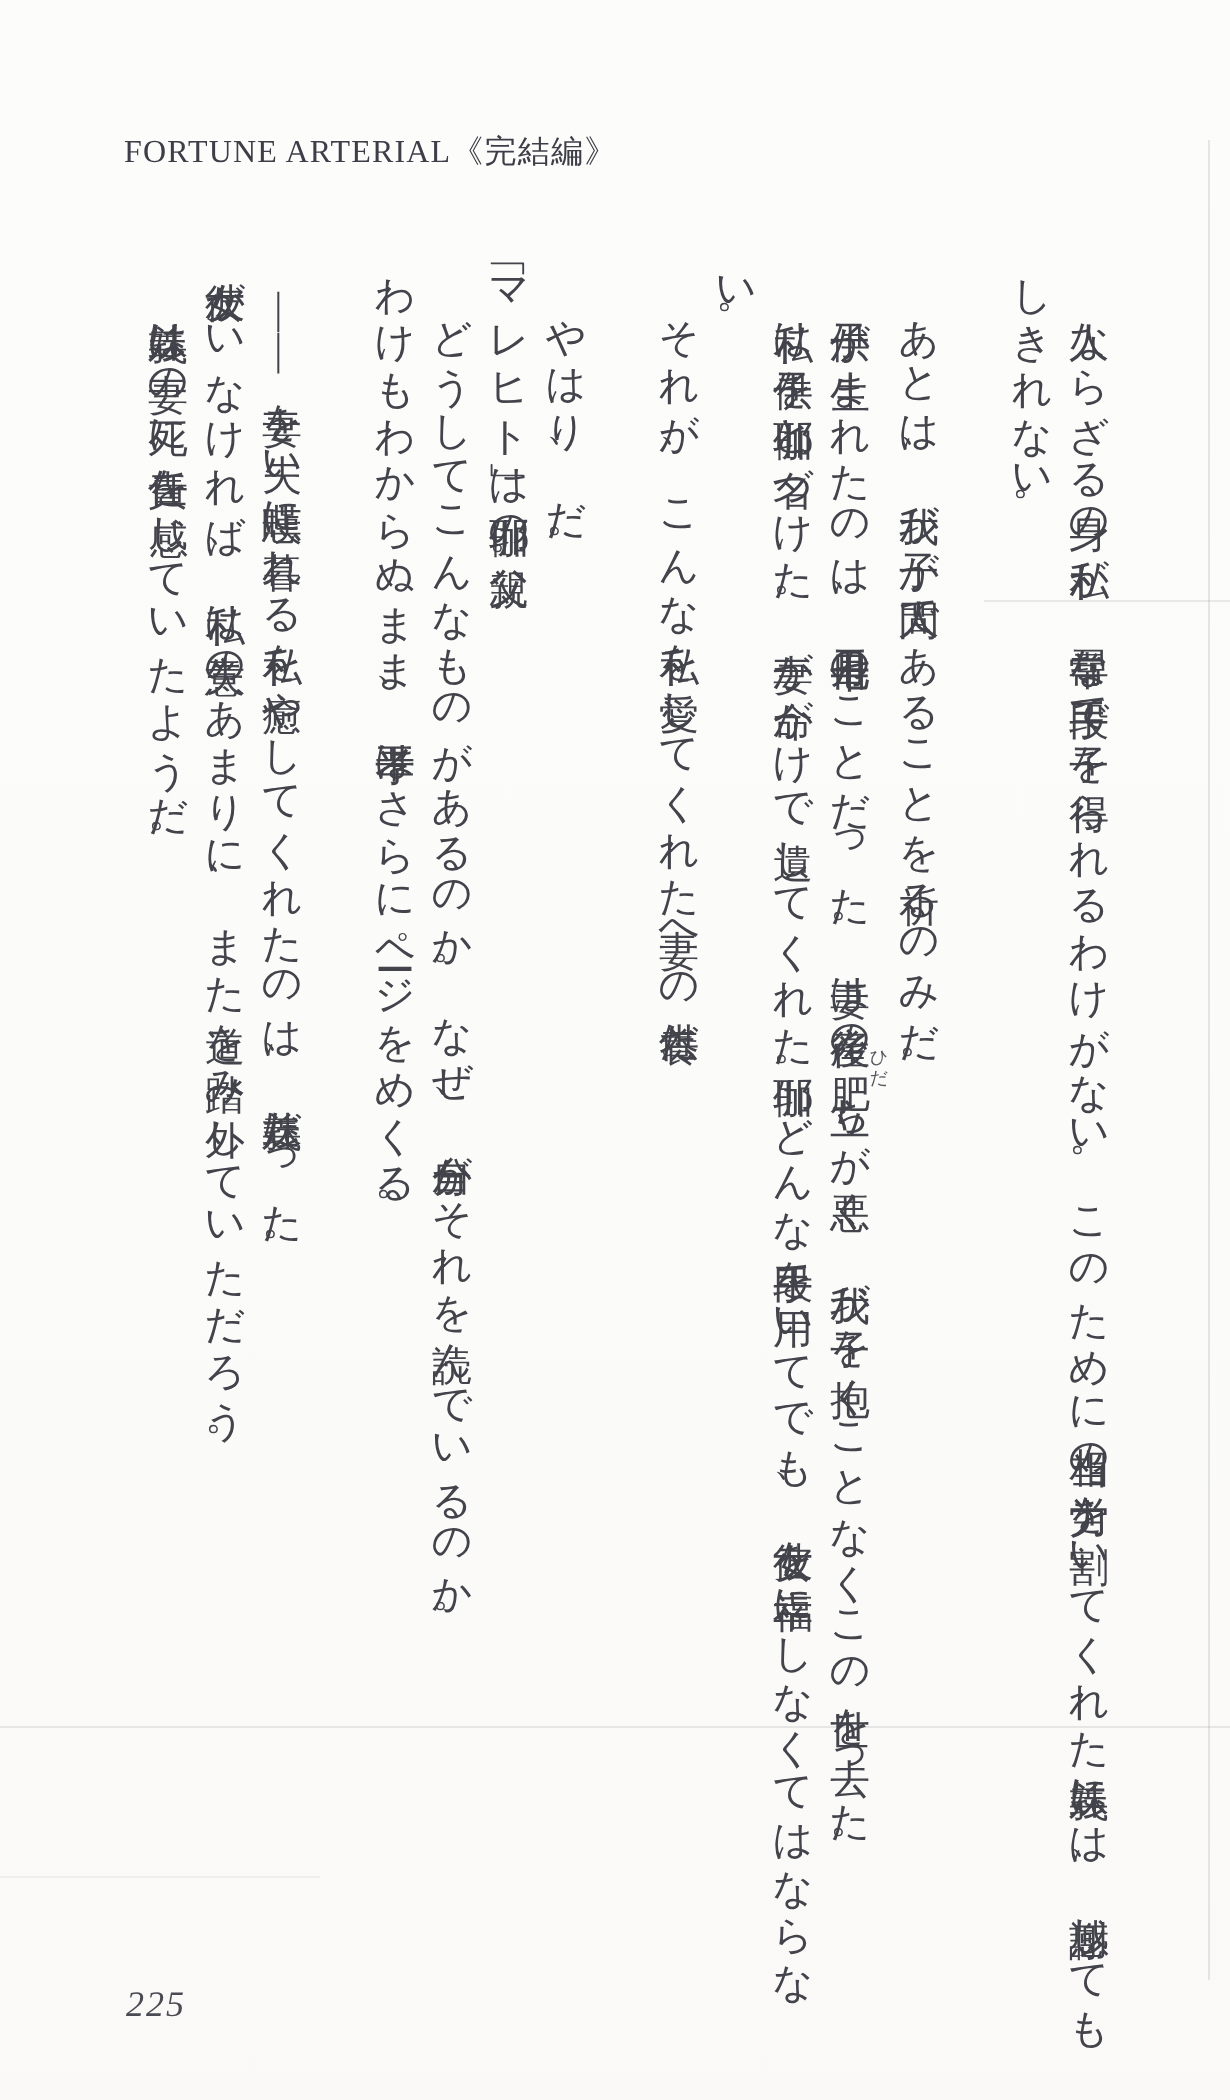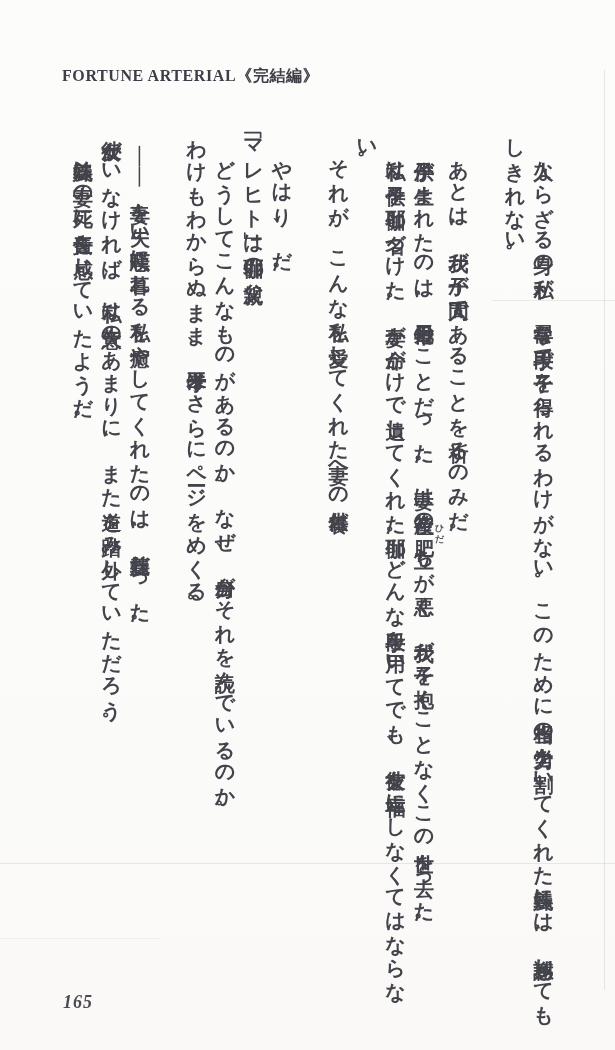--- a/index.html
+++ b/index.html
@@ -7,21 +7,20 @@
     padding: 0;
     background: #ffffff;
   }
   .page {
     position: relative;
     width: 615px;
     height: 1050px;
     background: linear-gradient(180deg, #fcfcfb 0%, #fbfbfa 55%, #faf9f8 100%);
     overflow: hidden;
     font-family: "Liberation Serif", "DejaVu Serif", serif;
-    font-weight: bold;
   }
   
   .artifact { position: absolute; pointer-events: none; }
   .artifact.h1 { top: 863px; left: 0; width: 615px; height: 1px; background: rgba(110,110,110,0.14); }
   .artifact.h2 { top: 300px; left: 492px; width: 123px; height: 1px; background: rgba(110,110,110,0.13); }
   .artifact.h3 { top: 938px; left: 0; width: 160px; height: 1px; background: rgba(110,110,110,0.08); }
   .artifact.v1 { top: 70px; left: 604px; width: 1px; height: 920px; background: rgba(110,110,110,0.16); }
 
   .header-title {
     position: absolute;
@@ -86,14 +85,14 @@
       <p class="indent section-end">それが、こんな私を愛してくれた妻への供養だ。</p>
       <p class="indent">やはり、だ。</p>
       <p class="">「マレヒト」は伽耶の父親。</p>
       <p class="indent">どうしてこんなものがあるのか。なぜ、自分がそれを読んでいるのか。</p>
       <p class=" section-end">わけもわからぬまま、孝平はさらにページをめくる。</p>
       <p class="indent">――妻を失い悲嘆に暮れる私を癒やしてくれたのは、義妹だった。</p>
       <p class="">彼女がいなければ、私は失意のあまりに、また道を踏み外していただろう。</p>
       <p class="indent">義妹は妻の死に責任を感じていたようだ。</p>
     </div>
 
-  <div class="page-number">165</div>
+  <div class="page-number">225</div>
 </div>
 
 </body></html>

